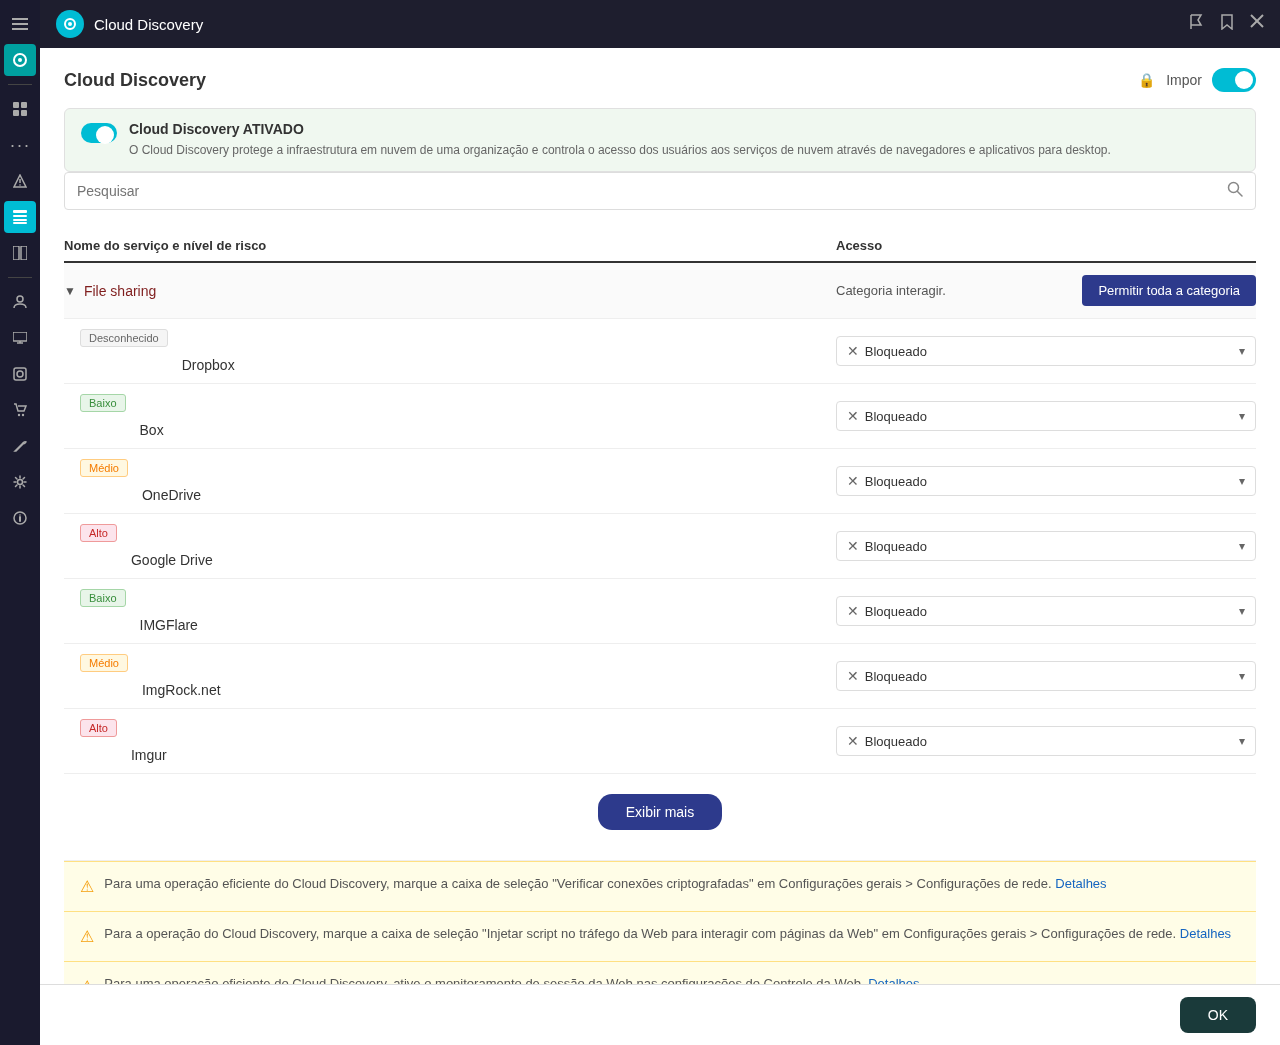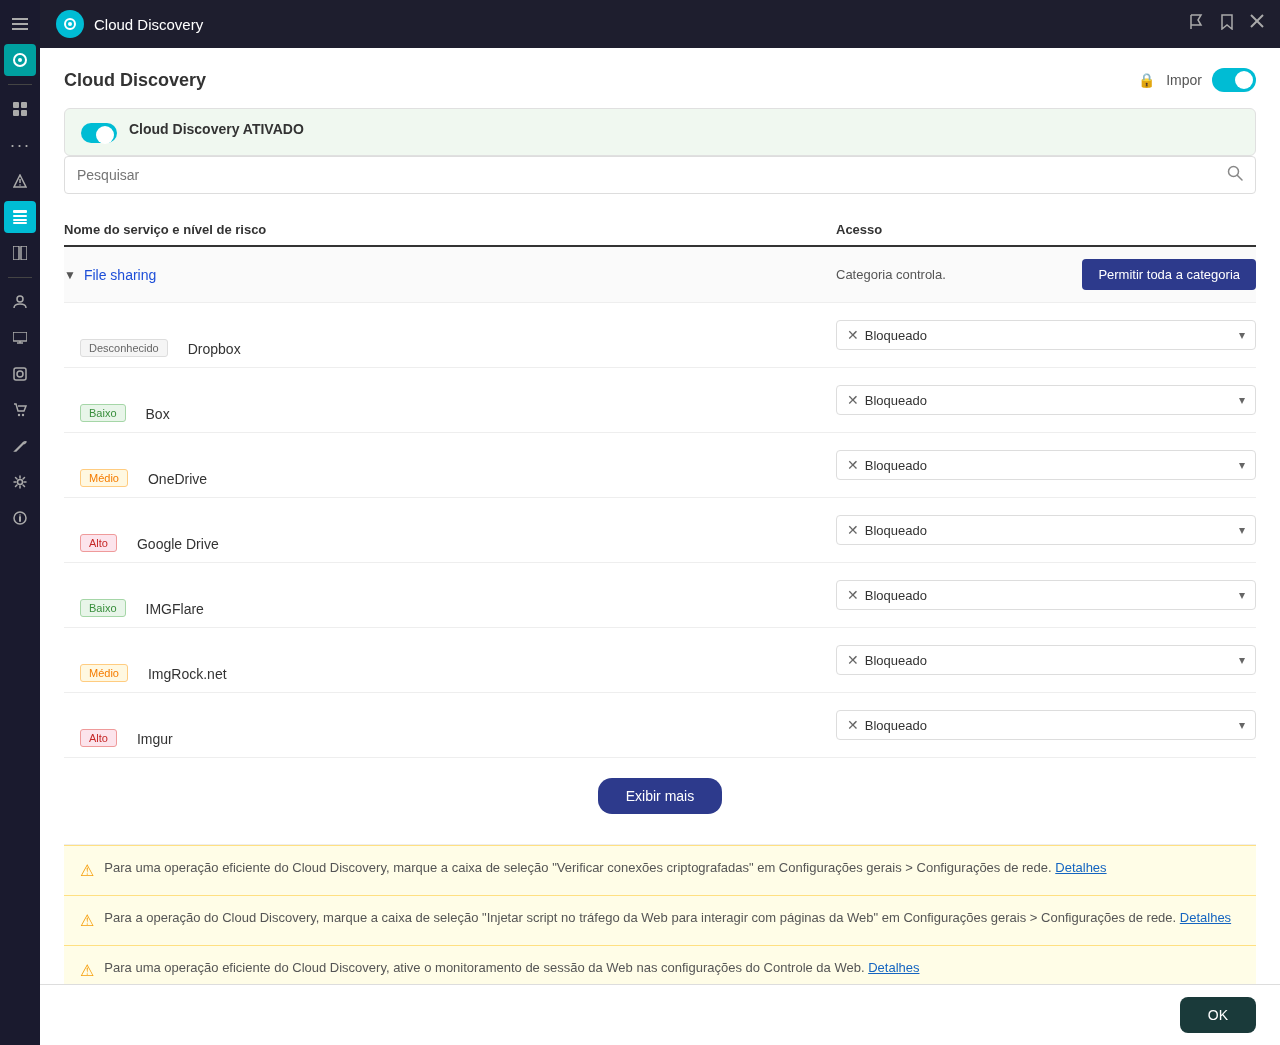--- a/index.html
+++ b/index.html
@@ -161,21 +161,21 @@
       display: flex;
       align-items: center;
       padding: 12px 0;
       border-bottom: 1px solid #eee;
       background: #fafafa;
     }
     .category-left {
       flex: 1; display: flex; align-items: center; gap: 8px;
     }
     .category-chevron { color: #555; font-size: 12px; }
-    .category-name { font-size: 14px; font-weight: 500; color: #1d4ed8; }
+    .category-name { font-size: 14px; font-weight: 500; color: #7f1d1d; }
     .category-right {
       width: 420px; display: flex; align-items: center; justify-content: space-between;
       padding-right: 0;
     }
     .category-status { font-size: 13px; color: #555; }
     .allow-btn {
       background: #2d3a8c;
       color: white;
       border: none;
       border-radius: 4px;
@@ -187,21 +187,21 @@
 
     
     .service-row {
       display: flex;
       align-items: center;
       padding: 10px 0;
       border-bottom: 1px solid #eee;
       padding-left: 16px;
     }
     .service-left {
-      flex: 1; display: flex; align-items: flex-end; gap: 20px;
+      flex: 1; display: flex; align-items: flex-start; gap: 14px;
     }
     .service-right {
       width: 420px;
     }
     .service-name {
       font-size: 14px; color: #333; margin-top: 28px;
     }
 
     
     .badge {
@@ -262,21 +262,21 @@
       align-items: flex-start;
       gap: 10px;
       font-size: 13px;
       color: #555;
       line-height: 1.5;
     }
     .warning-banner + .warning-banner {
       border-top: none;
     }
     .warning-icon { color: #f59e0b; font-size: 16px; flex-shrink: 0; margin-top: 1px; }
-    .warning-link { color: #1565c0; text-decoration: underline; cursor: pointer; }
+    .warning-link { color: #1565c0; cursor: pointer; }
 
     
     .footer-bar {
       background: white;
       border-top: 1px solid #ddd;
       padding: 12px 24px;
       display: flex;
       justify-content: flex-end;
     }
     .ok-btn {
@@ -435,20 +435,21 @@
     </div>
 
     <div class="info-banner">
       <div class="info-banner-toggle">
         <div class="toggle-switch" style="width:36px;height:20px;">
           <div class="toggle-slider" style="border-radius:10px;"></div>
         </div>
       </div>
       <div class="info-banner-content">
         <div class="info-banner-title">Cloud Discovery ATIVADO</div>
+        <div class="info-banner-desc">O Cloud Discovery protege a infraestrutura em nuvem de uma organização e controla o acesso dos usuários aos serviços de nuvem através de navegadores e aplicativos para desktop.</div>
       </div>
     </div>
 
     <div class="search-bar">
       <input class="search-input" type="text" placeholder="Pesquisar" style="">
       <span class="search-icon">
         <svg width="16" height="16" viewBox="0 0 16 16">
             <circle cx="6.5" cy="6.5" r="5" fill="none" stroke="#888" stroke-width="1.5"></circle>
             <line x1="10.5" y1="10.5" x2="15" y2="15" stroke="#888" stroke-width="1.5" stroke-linecap="round"></line>
           </svg>
@@ -459,21 +460,21 @@
       <div class="col-service">Nome do serviço e nível de risco</div>
       <div class="col-access">Acesso</div>
     </div>
 
     <div class="category-row">
       <div class="category-left">
         <span class="category-chevron">▼</span>
         <span class="category-name">File sharing</span>
       </div>
       <div class="category-right">
-        <span class="category-status">Categoria controla.</span>
+        <span class="category-status">Categoria interagir.</span>
         <button class="allow-btn">Permitir toda a categoria</button>
       </div>
     </div>
 
     <div id="service-rows">
         <div class="service-row">
     <div class="service-left">
       <span class="badge badge-unknown">Desconhecido</span>
       <span class="service-name">Dropbox</span>
     </div>

